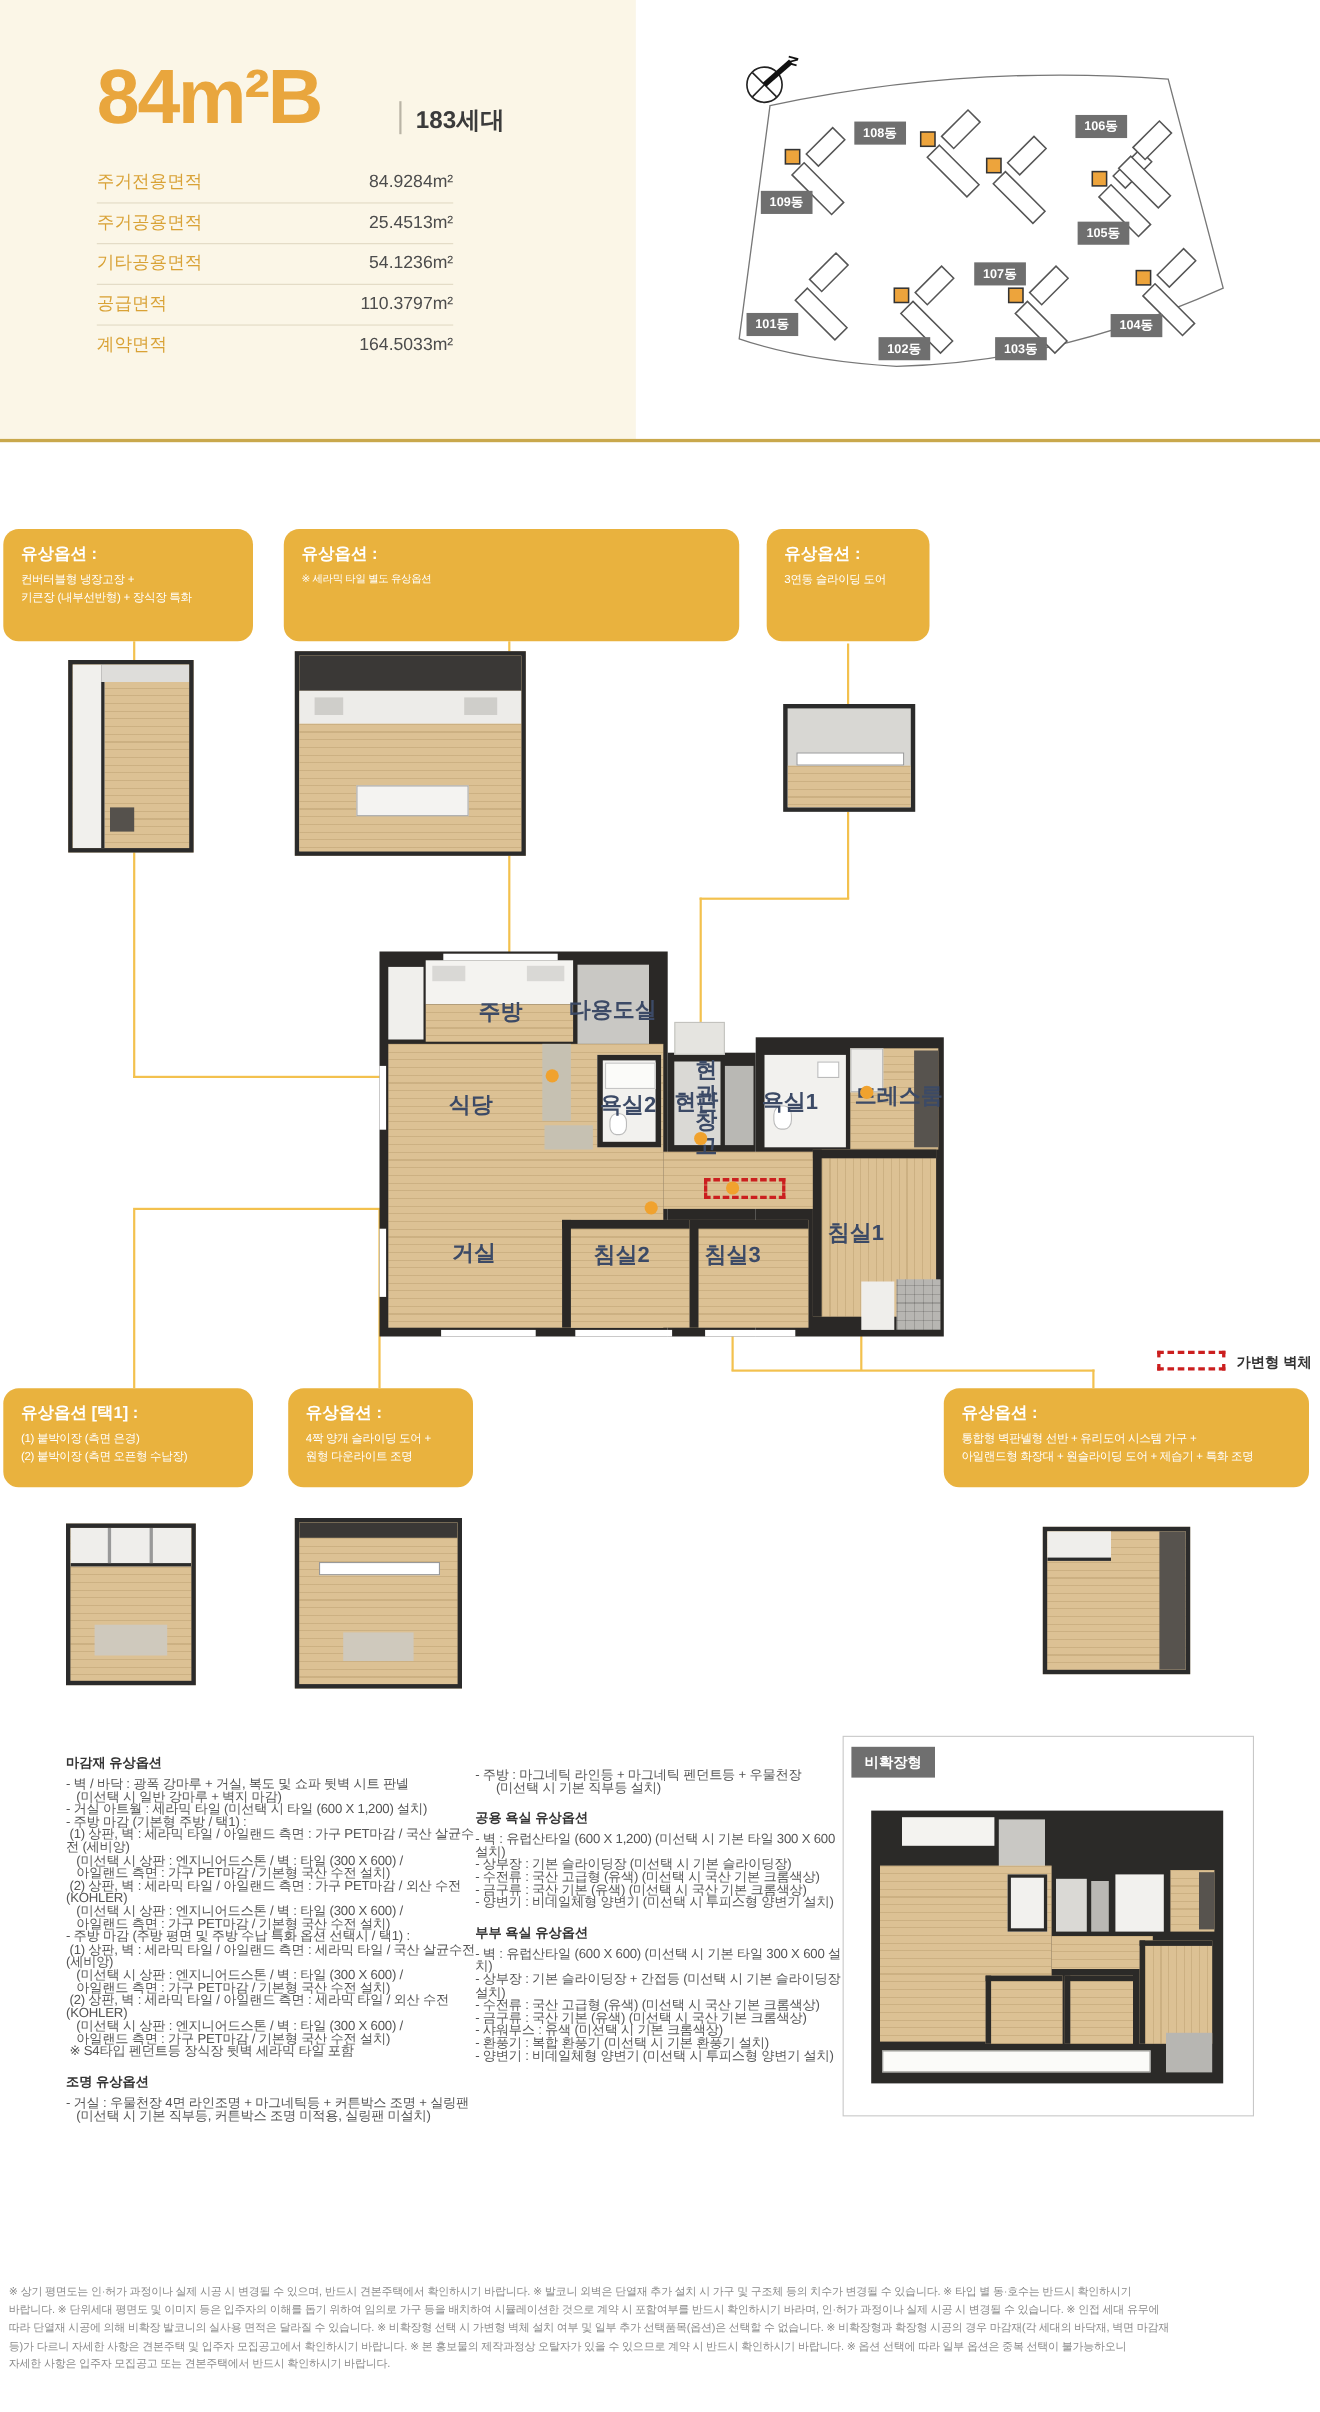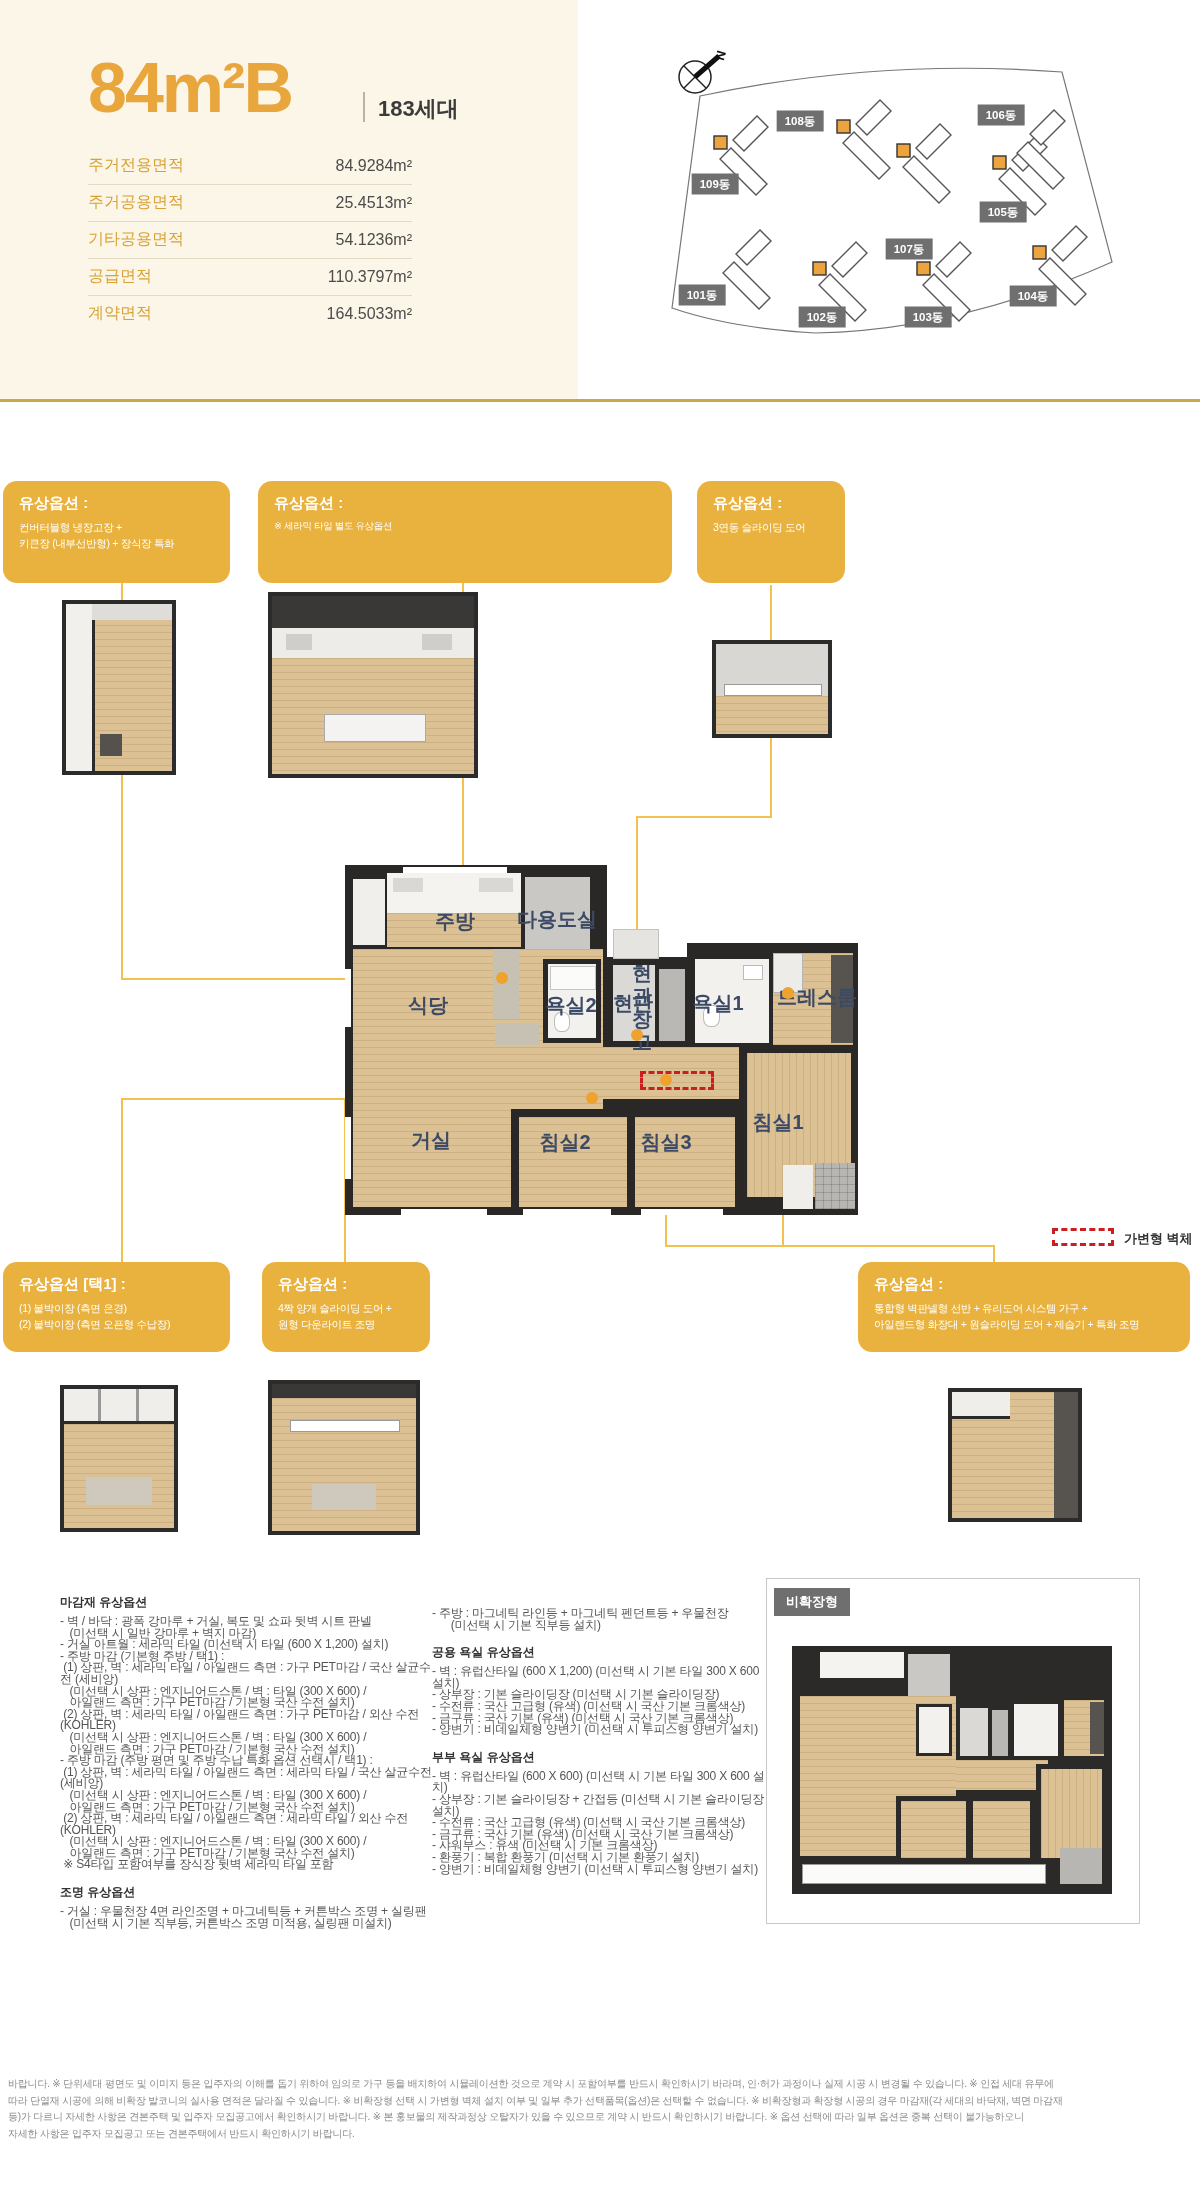--- a/index.html
+++ b/index.html
@@ -339,21 +339,21 @@
         <div class="spec-line"> (2) 상판, 벽 : 세라믹 타일 / 아일랜드 측면 : 가구 PET마감 / 외산 수전 (KOHLER)</div>
         <div class="spec-line">   (미선택 시 상판 : 엔지니어드스톤 / 벽 : 타일 (300 X 600) /</div>
         <div class="spec-line">   아일랜드 측면 : 가구 PET마감 / 기본형 국산 수전 설치)</div>
         <div class="spec-line">- 주방 마감 (주방 평면 및 주방 수납 특화 옵션 선택시 / 택1) :</div>
         <div class="spec-line"> (1) 상판, 벽 : 세라믹 타일 / 아일랜드 측면 : 세라믹 타일 / 국산 살균수전 (세비앙)</div>
         <div class="spec-line">   (미선택 시 상판 : 엔지니어드스톤 / 벽 : 타일 (300 X 600) /</div>
         <div class="spec-line">   아일랜드 측면 : 가구 PET마감 / 기본형 국산 수전 설치)</div>
         <div class="spec-line"> (2) 상판, 벽 : 세라믹 타일 / 아일랜드 측면 : 세라믹 타일 / 외산 수전 (KOHLER)</div>
         <div class="spec-line">   (미선택 시 상판 : 엔지니어드스톤 / 벽 : 타일 (300 X 600) /</div>
         <div class="spec-line">   아일랜드 측면 : 가구 PET마감 / 기본형 국산 수전 설치)</div>
-        <div class="spec-line"> ※ S4타입 포함여부를 장식장 뒷벽 세라믹 타일 포함</div>
+        <div class="spec-line"> ※ S4타입 펜던트등 장식장 뒷벽 세라믹 타일 포함</div>
       </div>
     <div class="spec-gap"></div>
     <div class="spec-title">조명 유상옵션</div>
     <div>
         <div class="spec-line">- 거실 : 우물천장 4면 라인조명 + 마그네틱등 + 커튼박스 조명 + 실링팬</div>
         <div class="spec-line">   (미선택 시 기본 직부등, 커튼박스 조명 미적용, 실링팬 미설치)</div>
       </div>
   </div>
 
   <div class="spec-col" style="left:432px;top:1608px;width:336px;">
@@ -398,19 +398,20 @@
     <div class="abs wood" style="left:164px;top:114px;width:92px;height:30px;"></div>
     <div class="abs wood" style="left:104px;top:150px;width:70px;height:62px;border-left:5px solid #2B2A28;border-top:5px solid #2B2A28;box-sizing:border-box;"></div>
     <div class="abs wood" style="left:176px;top:150px;width:62px;height:62px;border-left:5px solid #2B2A28;border-top:5px solid #2B2A28;box-sizing:border-box;"></div>
     <div class="abs woodv" style="left:244px;top:118px;width:66px;height:94px;border-left:5px solid #2B2A28;border-top:5px solid #2B2A28;box-sizing:border-box;"></div>
     <div class="abs" style="left:10px;top:218px;width:244px;height:20px;background:#FBFBF9;border:1px solid #9a9a96;box-sizing:border-box;"></div>
     <div class="abs" style="left:268px;top:202px;width:42px;height:36px;background:#B7B6B2;"></div>
   </div>
 
   <div class="footer">
 
+  <div class="fl">※ 상기 평면도는 인·허가 과정이나 실제 시공 시 변경될 수 있으며, 반드시 견본주택에서 확인하시기 바랍니다. ※ 발코니 외벽은 단열재 추가 설치 시 가구 및 구조체 등의 치수가 변경될 수 있습니다. ※ 타입 별 동·호수는 반드시 확인하시기</div>
       <div class="fl">바랍니다. ※ 단위세대 평면도 및 이미지 등은 입주자의 이해를 돕기 위하여 임의로 가구 등을 배치하여 시뮬레이션한 것으로 계약 시 포함여부를 반드시 확인하시기 바라며, 인·허가 과정이나 실제 시공 시 변경될 수 있습니다. ※ 인접 세대 유무에</div>
       <div class="fl">따라 단열재 시공에 의해 비확장 발코니의 실사용 면적은 달라질 수 있습니다. ※ 비확장형 선택 시 가변형 벽체 설치 여부 및 일부 추가 선택품목(옵션)은 선택할 수 없습니다. ※ 비확장형과 확장형 시공의 경우 마감재(각 세대의 바닥재, 벽면 마감재</div>
       <div class="fl">등)가 다르니 자세한 사항은 견본주택 및 입주자 모집공고에서 확인하시기 바랍니다. ※ 본 홍보물의 제작과정상 오탈자가 있을 수 있으므로 계약 시 반드시 확인하시기 바랍니다. ※ 옵션 선택에 따라 일부 옵션은 중복 선택이 불가능하오니</div>
       <div class="fl">자세한 사항은 입주자 모집공고 또는 견본주택에서 반드시 확인하시기 바랍니다.</div>
     </div>
 
 </div>
 
 </body></html>

